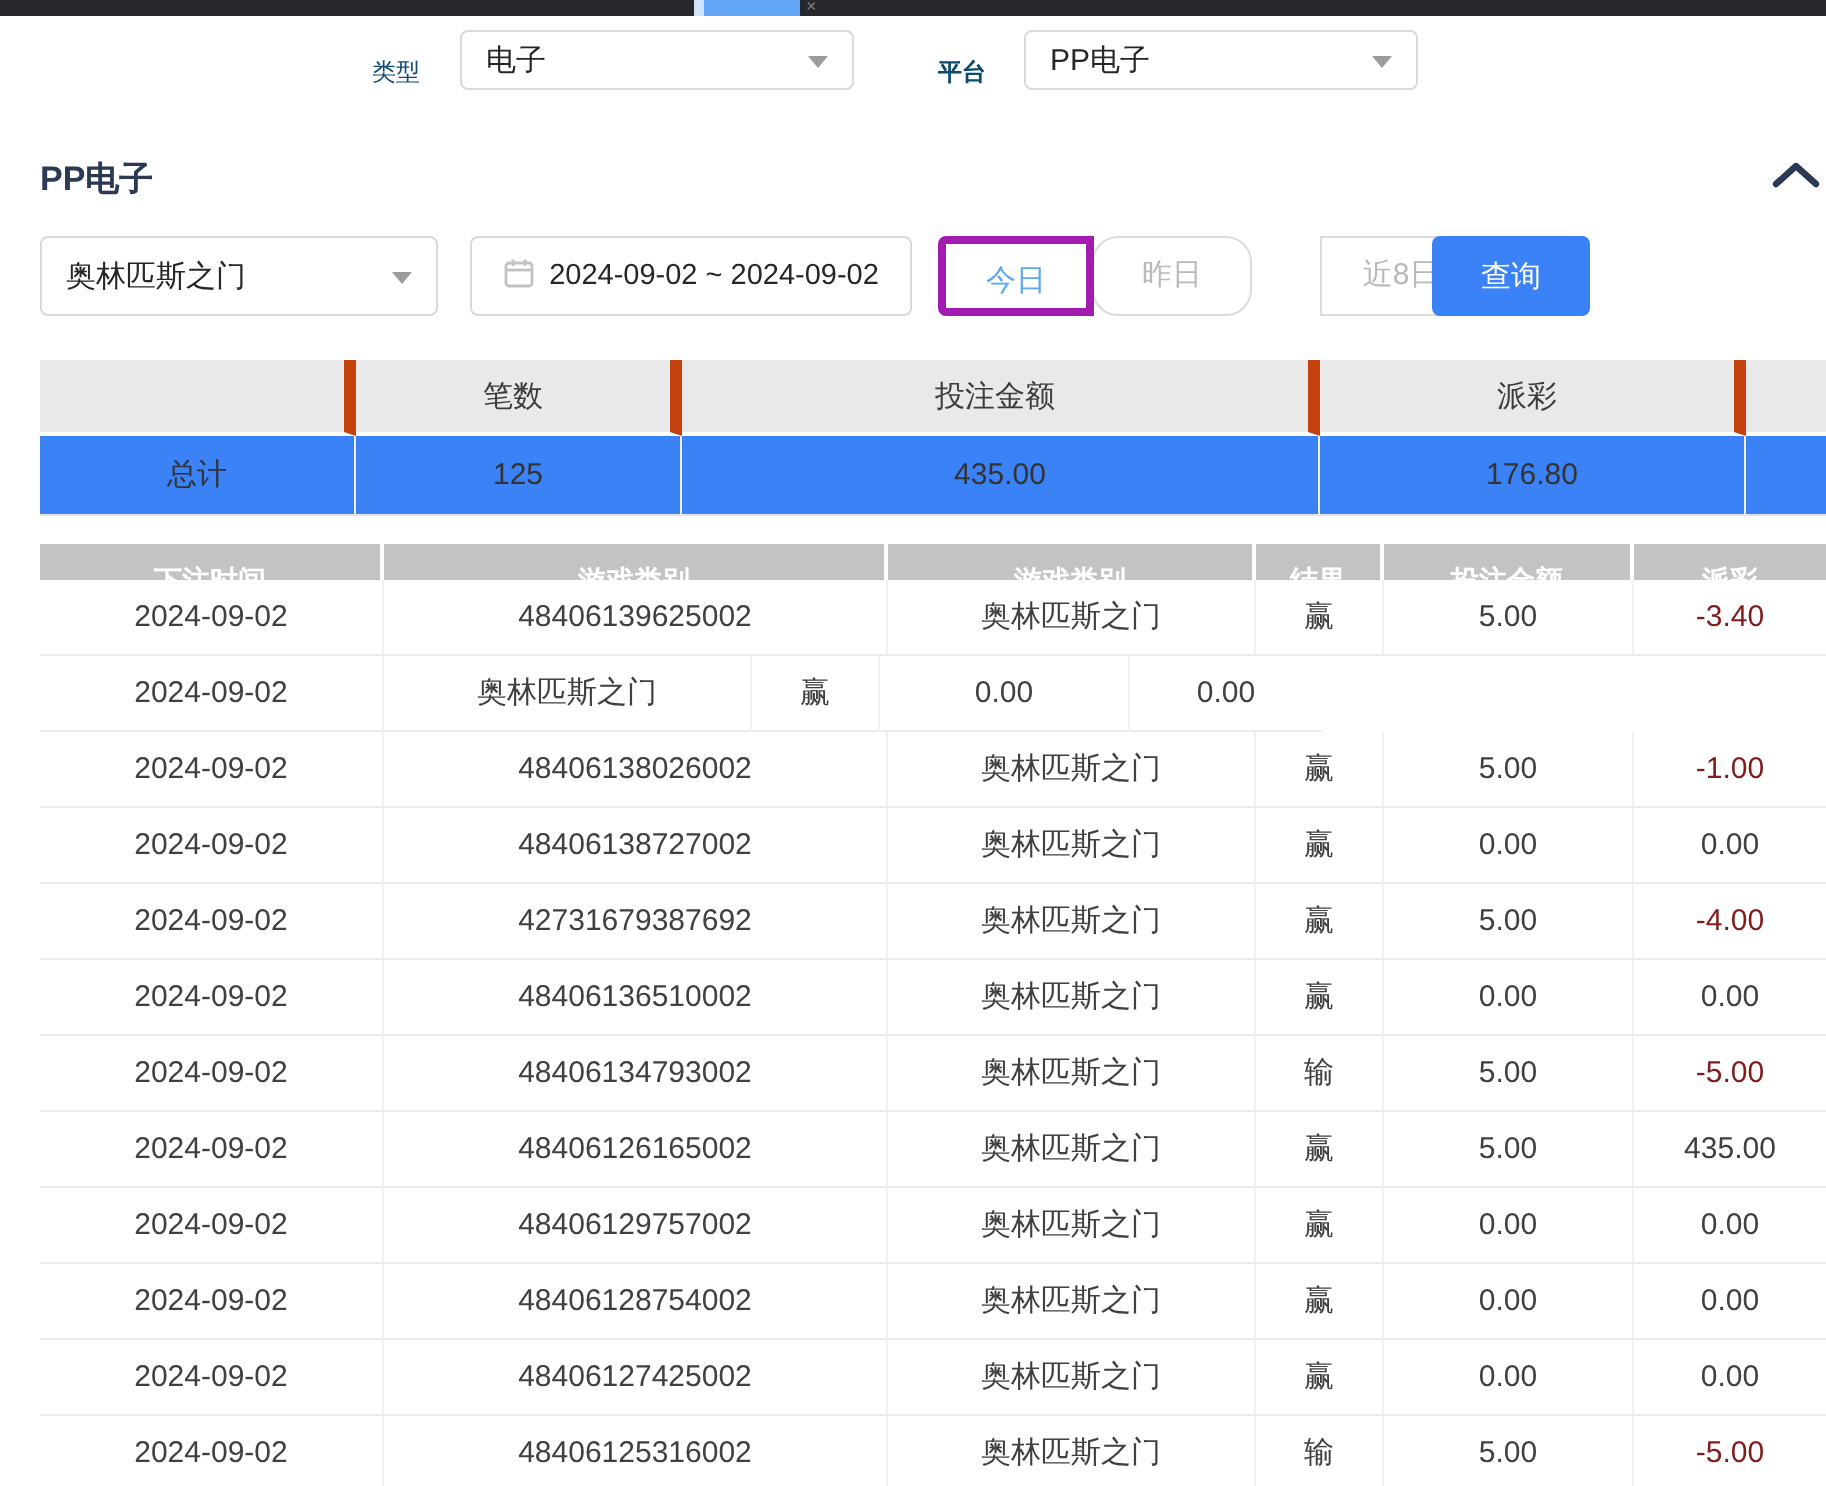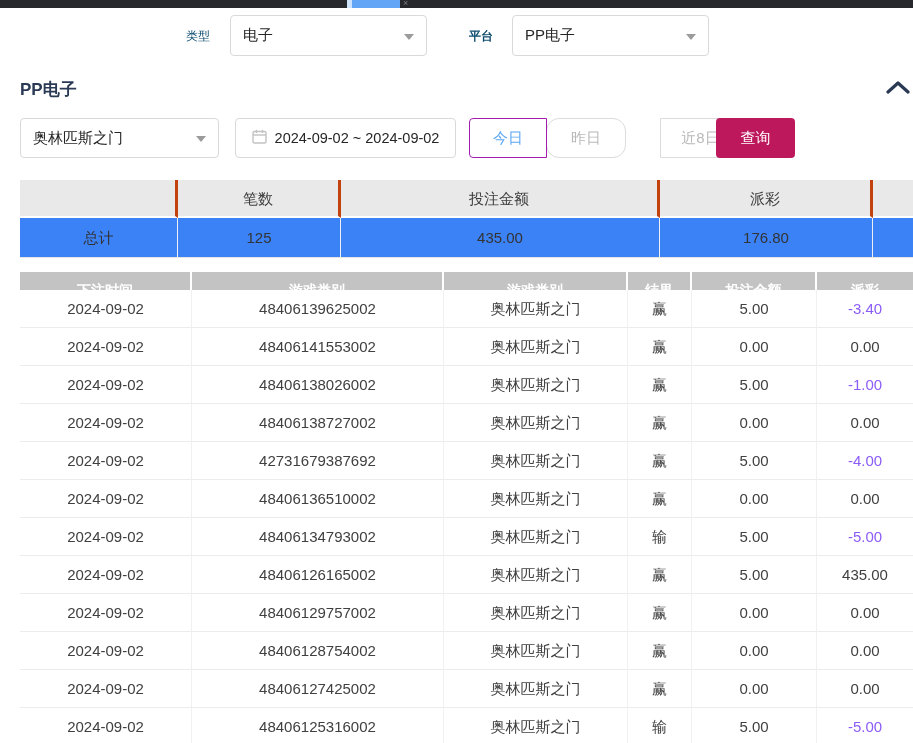--- a/index.html
+++ b/index.html
@@ -8,64 +8,64 @@
   .stage { position:relative; width:913px; height:743px; background:#fff; overflow:hidden; }
 
   
   .topbar { position:absolute; left:0; top:0; width:913px; height:8px; background:#26282c; }
   .tab-indicator { position:absolute; left:347px; top:0; width:53px; height:8px; background:#62a5f7; }
   .tab-indicator::before { content:""; position:absolute; left:0; top:0; width:5px; height:8px; background:#cfe3fb; }
   .topbar-close { position:absolute; left:403px; top:-2px; color:#7a7d82; font-size:9px; }
 
   
   .flabel { position:absolute; height:42px; line-height:42px; font-size:12px; color:#0c4a6e; }
-  .select-box { position:absolute; height:41px; border:1px solid #d9d9d9; border-radius:4px;
+  .select-box { position:absolute; height:30px; border:1px solid #d9d9d9; border-radius:4px;
     background:#fff; display:flex; align-items:center; padding:0 12px; font-size:15px; color:#262626; cursor:pointer; }
   .select-box .caret { position:absolute; right:12px; top:50%; margin-top:-2px; width:0; height:0;
     border-left:5px solid transparent; border-right:5px solid transparent; border-top:6px solid #9b9b9b; }
   .row2 .select-box { height:40px; }
 
   
   .section-title { position:absolute; left:20px; top:78px; font-size:17px; font-weight:bold; color:#2b3a54; }
   .chevron { position:absolute; left:886px; top:80px; width:24px; height:15px; cursor:pointer; }
 
   
   .date-box { position:absolute; left:235px; top:0; width:221px; height:40px; border:1px solid #d9d9d9;
     border-radius:4px; display:flex; align-items:center; padding:0 10px; font-size:14.5px; color:#262626; cursor:text;justify-content:center; }
   .cal-icon { margin-right:8px; flex:0 0 auto; }
 
   
   .qbtn { position:absolute; top:0; height:40px; background:#fff; font-size:15px; text-align:center;
     line-height:38px; cursor:pointer; border:1px solid #dcdcdc; color:#b9b9b9; }
-  .qbtn.active { border:1px solid #a21caf; color:#5fa; color:#5ea7f2; border-radius:4px 0 0 4px; z-index:2; }
-  .search-btn { position:absolute; left:716px; top:0; width:79px; height:40px; background:#be185d; color:#fff;
+  .qbtn.active { border:4px solid #a21caf; color:#5fa; color:#5ea7f2; border-radius:4px 0 0 4px; z-index:2; }
+  .search-btn { position:absolute; left:716px; top:0; width:79px; height:40px; background:#3b82f6; color:#fff;
     border:none; border-radius:4px; font-size:15px; cursor:pointer; font-family:inherit; }
 
   
   .summary { position:absolute; left:20px; top:180px; width:893px; overflow:hidden; }
   .summary .hrow, .summary .brow { display:flex; }
   .s-hcell { background:#e9e9e9; height:38px; line-height:38px; text-align:center; font-size:15px; color:#3c3c3c;
-    border-right:3px solid #c2410c; border-bottom:2px solid #fff; flex:0 0 auto; }
+    border-right:6px solid #c2410c; border-bottom:2px solid #fff; flex:0 0 auto; }
   .s-bcell { background:#3b82f6; height:40px; line-height:40px; text-align:center; font-size:15px; color:#333;
     border-right:1px solid #efefef; border-bottom:1px solid #e3e3e3; flex:0 0 auto; }
   .sc0{width:158px;} .sc1{width:163px;} .sc2{width:319px;} .sc3{width:213px;} .sc4{width:120px;}
 
   
   .bet-table { position:absolute; left:20px; top:272px; width:893px; height:471px; overflow:hidden; }
   .t-hrow { display:flex; }
   .t-hcell { background:#c3c3c3; color:#fff; height:18px; line-height:36px; text-align:center;
     font-size:14px; font-weight:bold; border-right:2px solid #fff; flex:0 0 auto; }
   .t-hcell:last-child { border-right:none; }
   .t-row { display:flex; }
   .t-cell { background:#fff; height:38px; line-height:38px; text-align:center; font-size:15px; color:#404040;
     border-right:1px solid #f1f1f1; border-bottom:1px solid #ececec; flex:0 0 auto;
     white-space:nowrap; overflow:hidden; }
   .t-cell:last-child { border-right:none; }
   .tc0{width:172px;} .tc1{width:252px;} .tc2{width:184px;} .tc3{width:64px;} .tc4{width:125px;} .tc5{width:96px;}
-  .neg { color:#8b5cf6; }
+  .neg { color:#7f1d1d; }
 </style>
 </head>
 <body>
 
 <div class="stage">
 
   <div class="topbar">
     <div class="tab-indicator"></div>
     <span class="topbar-close">×</span>
   </div>
@@ -146,21 +146,20 @@
     <div class="t-cell tc0">2024-09-02</div>
     <div class="t-cell tc1">48406139625002</div>
     <div class="t-cell tc2">奥林匹斯之门</div>
     <div class="t-cell tc3">赢</div>
     <div class="t-cell tc4">5.00</div>
     <div class="t-cell tc5 neg">-3.40</div>
   </div>
 
   <div class="t-row">
     <div class="t-cell tc0">2024-09-02</div>
-    <div class="t-cell tc1">48406141553002</div>
     <div class="t-cell tc2">奥林匹斯之门</div>
     <div class="t-cell tc3">赢</div>
     <div class="t-cell tc4">0.00</div>
     <div class="t-cell tc5">0.00</div>
   </div>
 
   <div class="t-row">
     <div class="t-cell tc0">2024-09-02</div>
     <div class="t-cell tc1">48406138026002</div>
     <div class="t-cell tc2">奥林匹斯之门</div>

